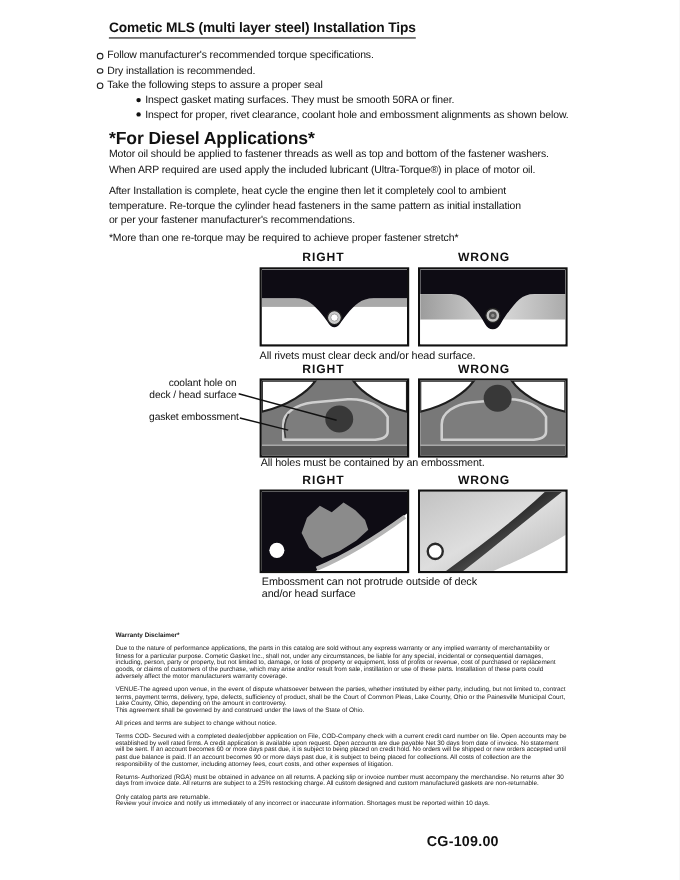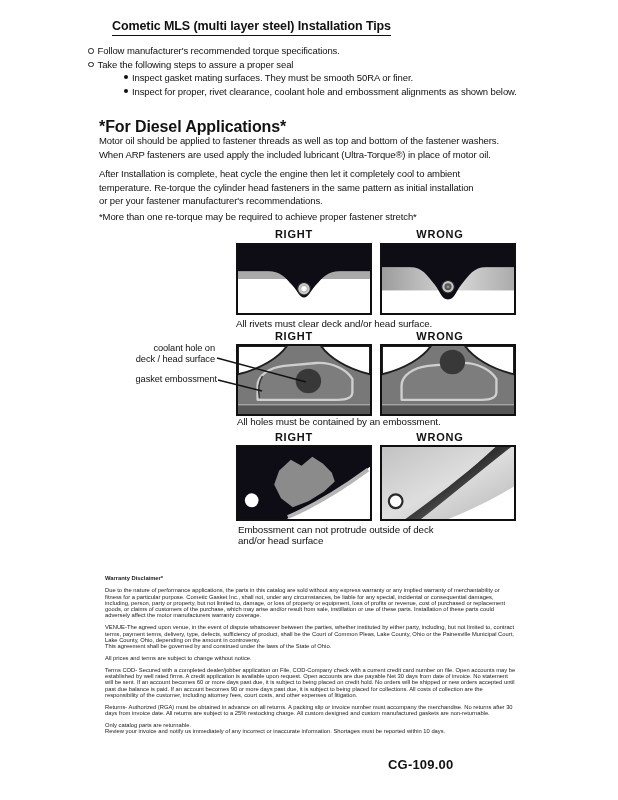--- a/index.html
+++ b/index.html
@@ -29,47 +29,51 @@
   .warranty .w-head{font-weight:bold;margin:0 0 6px 0;}
   .warranty p{margin:0 0 5.5px 0;}
   .warranty p.tight{margin:0;}
   .page-code{font-size:13px;letter-spacing:0.2px;font-weight:bold;}
 </style>
 </head>
 <body>
 
 <div id="page">
 
-  <div class="abs" style="left:112px;top:16px;">
+  <div class="abs" style="left:99px;top:16px;">
     <span class="title">Cometic MLS (multi layer steel) Installation Tips</span>
   </div>
 
   <div class="abs body-txt" style="left:88px;top:44px;width:470px;">
     <div class="bullet-row">
       <span class="b-circle"></span>
       <span>Follow manufacturer's recommended torque specifications.</span>
     </div>
     <div class="bullet-row">
       <span class="b-circle"></span>
+      <span>Dry installation is recommended.</span>
+    </div>
+    <div class="bullet-row">
+      <span class="b-circle"></span>
       <span>Take the following steps to assure a proper seal</span>
     </div>
     <div class="bullet-row sub">
       <span class="b-dot"></span>
       <span>Inspect gasket mating surfaces.  They must be smooth 50RA or finer.</span>
     </div>
     <div class="bullet-row sub">
       <span class="b-dot"></span>
       <span>Inspect for proper, rivet clearance, coolant hole and embossment alignments as shown below.</span>
     </div>
   </div>
 
   <div class="abs sec-head" style="left:99px;top:118px;">*For Diesel Applications*</div>
   <div class="abs body-txt" style="left:99px;top:134px;width:460px;">
     <div>Motor oil should be applied to fastener threads as well as top and bottom of the fastener washers.</div>
-    <div>When ARP fasteners are used apply the included lubricant (Ultra-Torque®) in place of motor oil.</div>
+    <div>When ARP required are used apply the included lubricant (Ultra-Torque®) in place of motor oil.</div>
   </div>
   <div class="abs note" style="left:99px;top:211px;">*More than one re-torque may be required to achieve proper fastener stretch*</div>
   <div class="abs body-txt" style="left:99px;top:167px;width:460px;">
     <div>After Installation is complete, heat cycle the engine then let it completely cool to ambient</div>
     <div>temperature. Re-torque the cylinder head fasteners in the same pattern as initial installation</div>
     <div>or per your fastener manufacturer's recommendations.</div>
   </div>
 
   <div class="abs rw-label" style="left:226px;top:228px;">RIGHT</div>
   <div class="abs rw-label" style="left:372px;top:228px;">WRONG</div>

